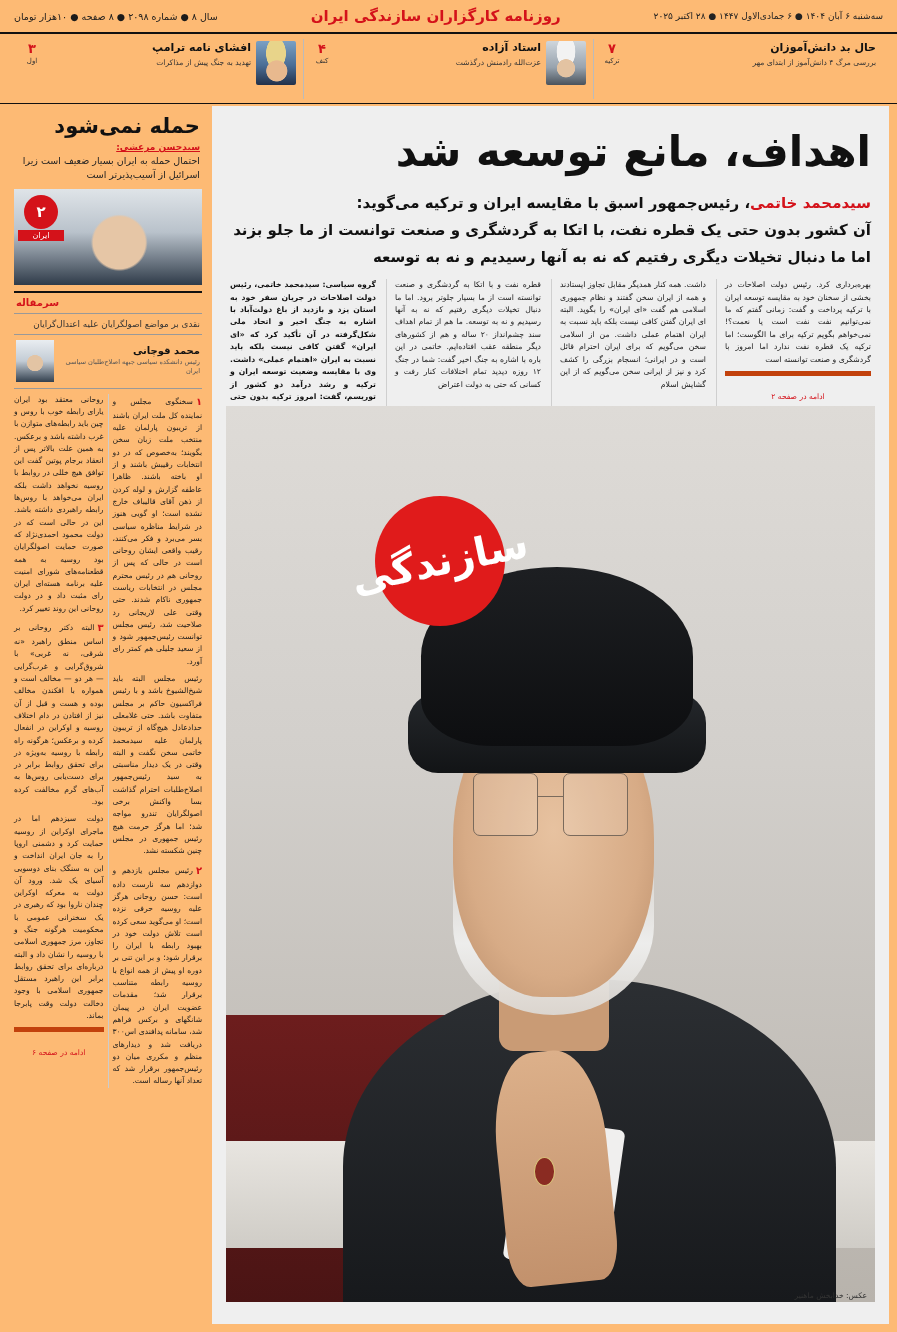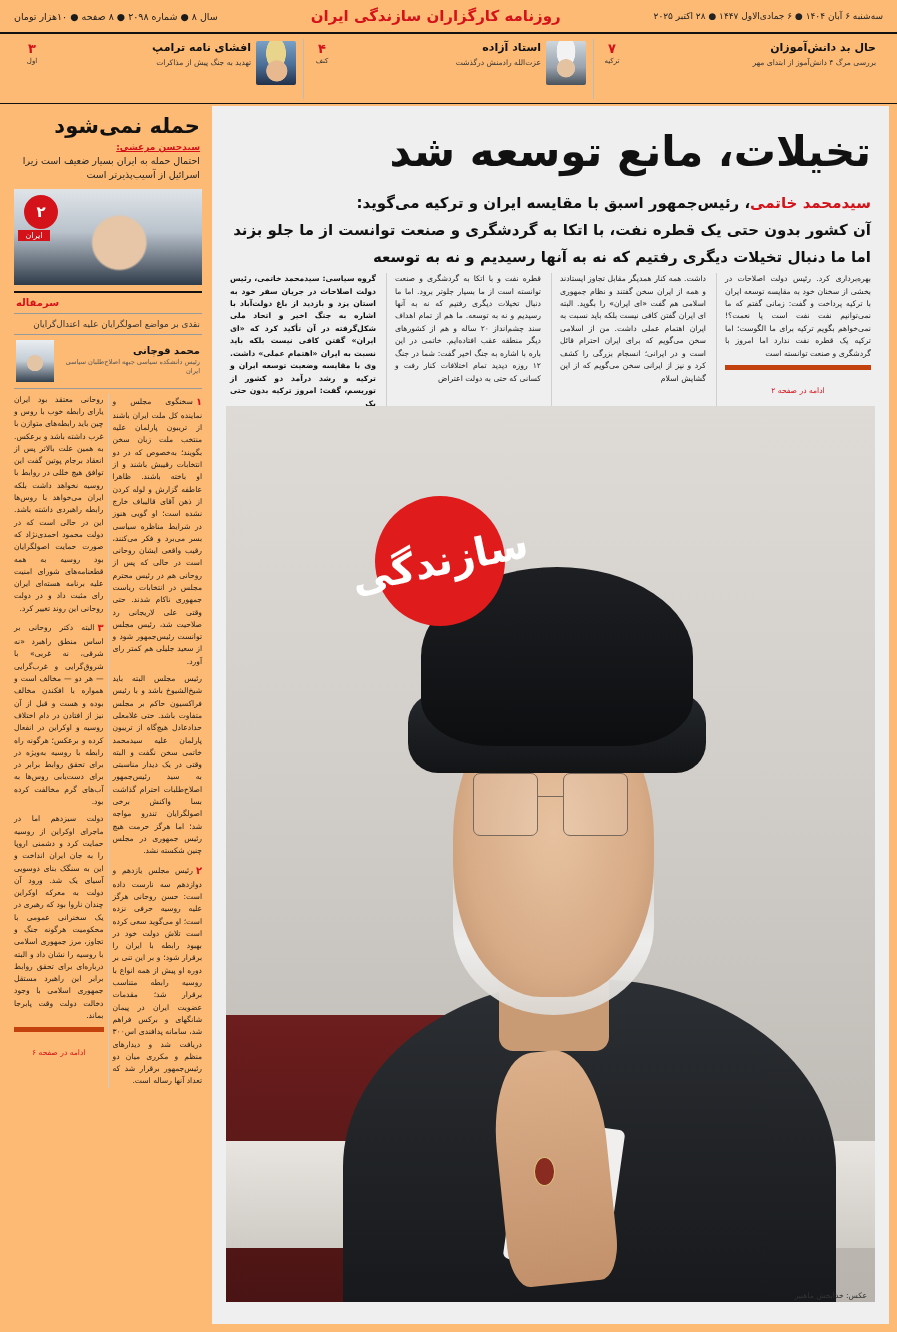--- a/index.html
+++ b/index.html
@@ -182,21 +182,21 @@
     color: #fff;
     display: flex;
     align-items: center;
     justify-content: center;
     font-size: 15px;
     font-weight: bold;
   }
   .badge-label {
     position: absolute;
     top: 41px; left: 4px;
-    width: 32px;
+    width: 46px;
     text-align: center;
     background: #d4121a;
     color: #fff;
     font-size: 8px;
     padding: 1px 0;
   }
   .hr-thick { border: none; border-top: 2px solid #111; margin: 6px 0 4px 0; }
   .hr-thin { border: none; border-top: 1px solid #999; margin: 5px 0; }
 
   .sermaghaleh {
@@ -282,21 +282,21 @@
     text-align: right;
     font-size: 42px;
     font-weight: bold;
     color: #111;
     line-height: 1.12;
     letter-spacing: -1px;
     margin: 12px 4px 16px 4px;
   }
   .deck-block {
     text-align: right;
-    margin: 0 4px 4px 4px;
+    margin: 0 4px 10px 4px;
   }
   .deck-line {
     font-size: 15px;
     font-weight: bold;
     color: #111;
     line-height: 1.6;
     margin-bottom: 3px;
   }
   .deck-line .nm { color: #d4121a; }
 
@@ -554,21 +554,21 @@
       <p>روحانی معتقد بود ایران یارای رابطه خوب با روس و چین باید رابطه‌های متوازن با غرب داشته باشد و برعکس. به همین علت بالاتر پس از انعقاد برجام پوتین گفت این توافق هیچ خللی در روابط با روسیه نخواهد داشت بلکه ایران می‌خواهد با روس‌ها رابطه راهبردی داشته باشد. این در حالی است که در دولت محمود احمدی‌نژاد که صورت حمایت اصولگرایان بود روسیه به همه قطعنامه‌های شورای امنیت علیه برنامه هسته‌ای ایران رای مثبت داد و در دولت روحانی این روند تغییر کرد.</p>
       <p><span class="num-mark">۳</span><span>البته دکتر روحانی بر اساس منطق راهبرد «نه شرقی، نه غربی» با شروق‌گرایی و غرب‌گرایی — هر دو — مخالف است و همواره با افکندن مخالف بوده و هست و قبل از آن نیز از افتادن در دام اختلاف روسیه و اوکراین در انفعال کرده و برعکس؛ هرگونه راه رابطه با روسیه به‌ویژه در برای تحقق روابط برابر در برای دست‌یابی روس‌ها به آب‌های گرم مخالفت کرده بود.</span></p>
       <p>دولت سیزدهم اما در ماجرای اوکراین از روسیه حمایت کرد و دشمنی اروپا را به جان ایران انداخت و این به سنگک بنای دوسویی آسیای یک شد. ورود آن دولت به معرکه اوکراین چندان ناروا بود که رهبری در یک سخنرانی عمومی با محکومیت هرگونه جنگ و تجاوز، مرز جمهوری اسلامی با روسیه را نشان داد و البته درباره‌ای برای تحقق روابط برابر این راهبرد مستقل جمهوری اسلامی با وجود دخالت دولت وقت پابرجا بماند.</p>
       <div class="cont-note">ادامه در صفحه ۶</div>
     </div>
 
   </div>
 
   <div class="main">
 
-    <div class="main-headline">تخیلات، مانع توسعه شد</div>
+    <div class="main-headline">اهداف، مانع توسعه شد</div>
 
     <div class="deck-block">
       <div class="deck-line">
         <span class="nm">سیدمحمد خاتمی</span><span>، رئیس‌جمهور اسبق با مقایسه ایران و ترکیه می‌گوید:</span>
       </div>
       <div class="deck-line">آن کشور بدون حتی یک قطره نفت، با اتکا به گردشگری و صنعت توانست از ما جلو بزند</div>
       <div class="deck-line">اما ما دنبال تخیلات دیگری رفتیم که نه به آنها رسیدیم و نه به توسعه</div>
     </div>
 
     <div class="main-cols">

